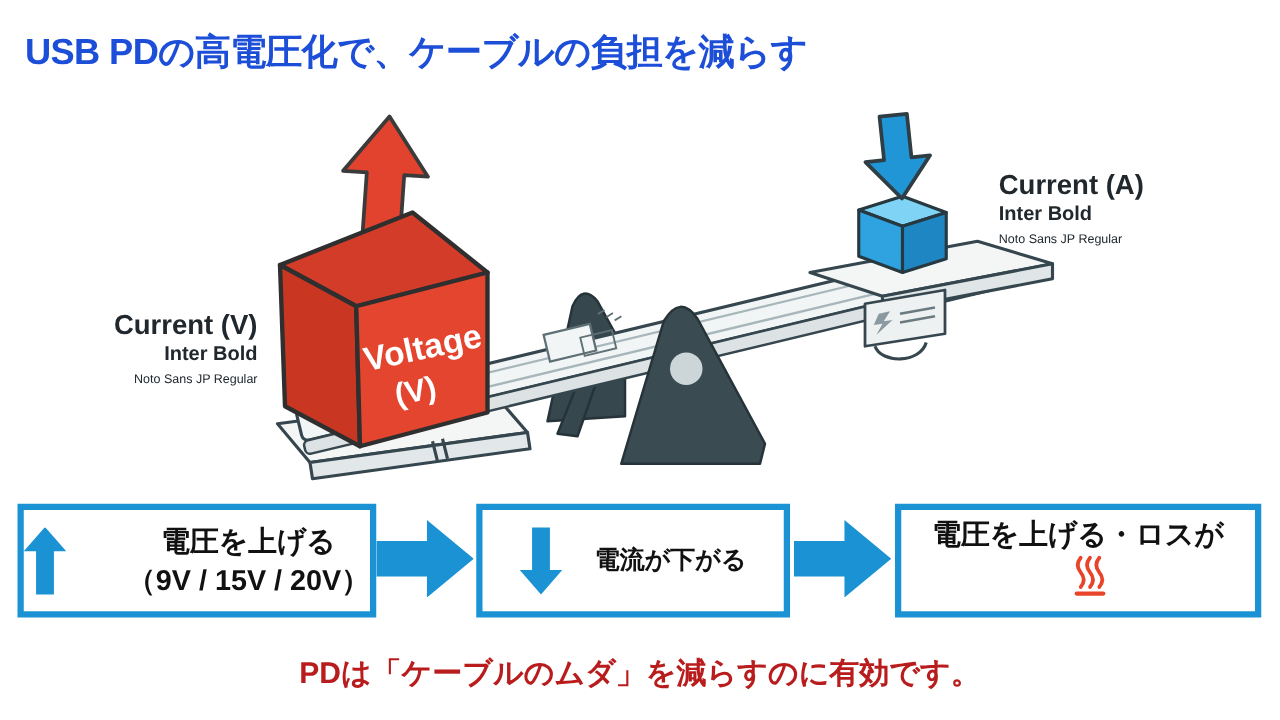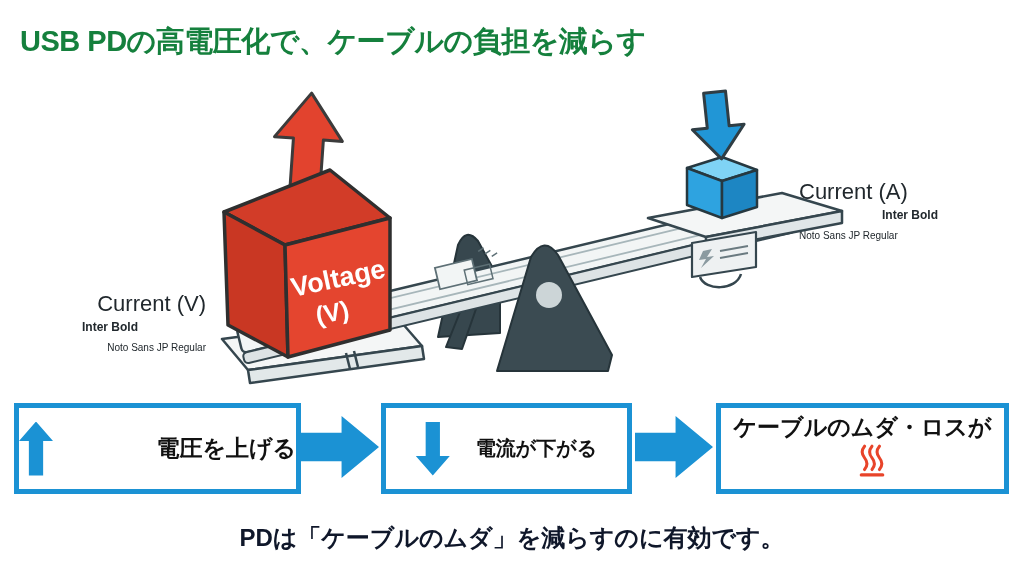--- a/index.html
+++ b/index.html
@@ -1,43 +1,43 @@
 <!DOCTYPE html>
 <html><head>
 <meta charset="utf-8">
 <style>
   html,body{margin:0;padding:0;background:#e9e9e9;}
   .stage{position:relative;width:1024px;height:576px;background:#ffffff;overflow:hidden;
          font-family:"Liberation Sans","DejaVu Sans",sans-serif;color:#1a1a1a;}
-  .title{position:absolute;left:20px;top:22px;font-size:29px;font-weight:800;letter-spacing:-0.5px;color:#15803d;}
+  .title{position:absolute;left:20px;top:22px;font-size:29px;font-weight:800;letter-spacing:-0.5px;color:#1d4ed8;}
   
   .anno{position:absolute;color:#21282d;}
   .anno.left{left:14px;top:246px;width:192px;text-align:right;}
   .anno.right{left:799px;top:134px;width:222px;text-align:left;}
-  .anno .nm{font-size:22px;font-weight:400;line-height:27px;margin-top:44px;}
-  .anno .fb{font-size:12px;font-weight:700;line-height:21px;text-align:center;}
+  .anno .nm{font-size:22px;font-weight:700;line-height:27px;}
+  .anno .fb{font-size:16px;font-weight:700;line-height:21px;}
   .anno .fr{font-size:10px;font-weight:400;line-height:19px;}
   
   .illus{position:absolute;left:0;top:85px;width:1024px;height:315px;}
   
   .fbox{position:absolute;top:403px;height:91px;box-sizing:border-box;border:5px solid #1b92d4;background:#fff;
         display:flex;align-items:center;justify-content:center;gap:24px;}
   .fbox .txt{text-align:center;font-weight:800;font-size:23px;line-height:31px;color:#111;}
   .b1{left:14px;width:287px;justify-content:space-between;}
   .b2{left:381px;width:251px;gap:26px;}
   .b2 .txt{font-size:20px;}
   .b3{left:716px;width:293px;gap:0;}
   .arr-up,.arr-down{background:#1b92d4;}
   .arr-up{width:34px;height:54px;clip-path:polygon(50% 0,100% 36%,71% 36%,71% 100%,29% 100%,29% 36%,0 36%);}
   .arr-down{width:34px;height:54px;clip-path:polygon(29% 0,71% 0,71% 64%,100% 64%,50% 100%,0 64%,29% 64%);}
   .flow-arrow{position:absolute;top:416px;width:78px;height:62px;background:#1b92d4;
         clip-path:polygon(0 27%,52% 27%,52% 0,100% 50%,52% 100%,52% 73%,0 73%);}
   .fa1{left:301px;} .fa2{left:635px;}
   .heatwrap{display:inline-block;vertical-align:-6px;margin-left:20px;}
-  .caption{position:absolute;left:0;top:522px;width:1024px;text-align:center;font-size:24px;font-weight:800;color:#0f172a;}
+  .caption{position:absolute;left:0;top:522px;width:1024px;text-align:center;font-size:24px;font-weight:800;color:#b91c1c;}
 </style>
 </head>
 <body>
 
 <div class="stage">
 
   <div class="title">USB PDの高電圧化で、ケーブルの負担を減らす</div>
 
   <div class="anno left">
     <div class="nm">Current (V)</div>
@@ -103,37 +103,38 @@
     <g font-family="Liberation Sans, DejaVu Sans, sans-serif" font-weight="bold" fill="#ffffff" text-anchor="middle">
       <text transform="translate(340 202) rotate(-12)" font-size="27">Voltage</text>
       <text transform="translate(334 236) rotate(-12)" font-size="25">(V)</text>
     </g>
   </svg>
 
   <div class="fbox b1">
     <div class="arr-up"></div>
     <div class="txt">
       <div>電圧を上げる</div>
+      <div>（9V / 15V / 20V）</div>
     </div>
   </div>
 
   <div class="flow-arrow fa1"></div>
 
   <div class="fbox b2">
     <div class="arr-down"></div>
     <div class="txt">
       <div>電流が下がる</div>
     </div>
   </div>
 
   <div class="flow-arrow fa2"></div>
 
   <div class="fbox b3">
     <div class="txt">
-      <div>ケーブルのムダ・ロスが</div>
+      <div>電圧を上げる・ロスが</div>
       <div>
         <span class="heatwrap">
           <svg width="28" height="34" viewBox="0 0 24 32" xmlns="http://www.w3.org/2000/svg">
             <g stroke="#e8442a" stroke-width="2.8" stroke-linecap="round" fill="none">
               <path d="M5 3 q-4.5 5.5 0 11 q4.5 5.5 0 11"></path>
               <path d="M12 3 q-4.5 5.5 0 11 q4.5 5.5 0 11"></path>
               <path d="M19 3 q-4.5 5.5 0 11 q4.5 5.5 0 11"></path>
               <path d="M2 30 H 22" stroke-width="3.2"></path>
             </g>
           </svg>

